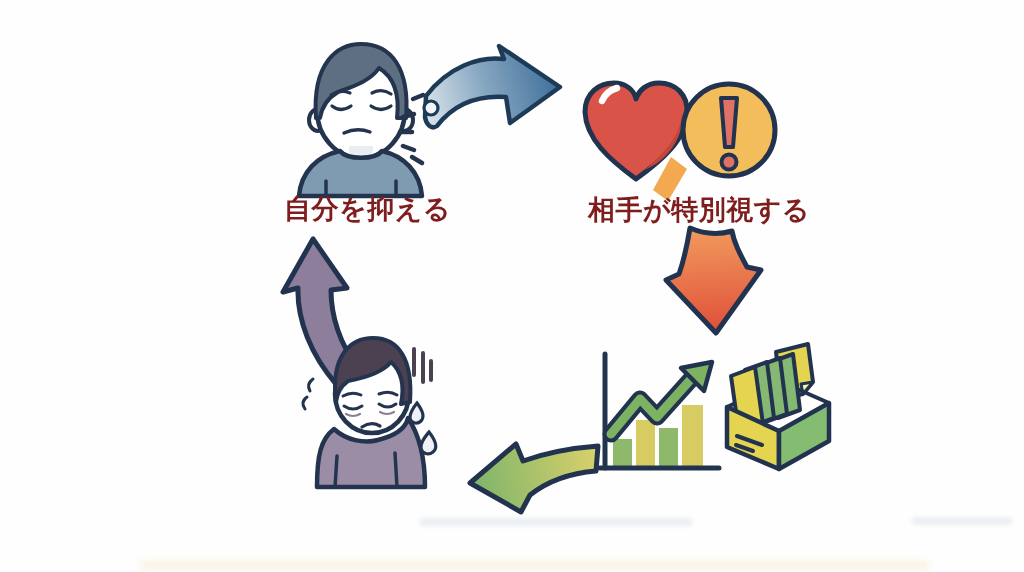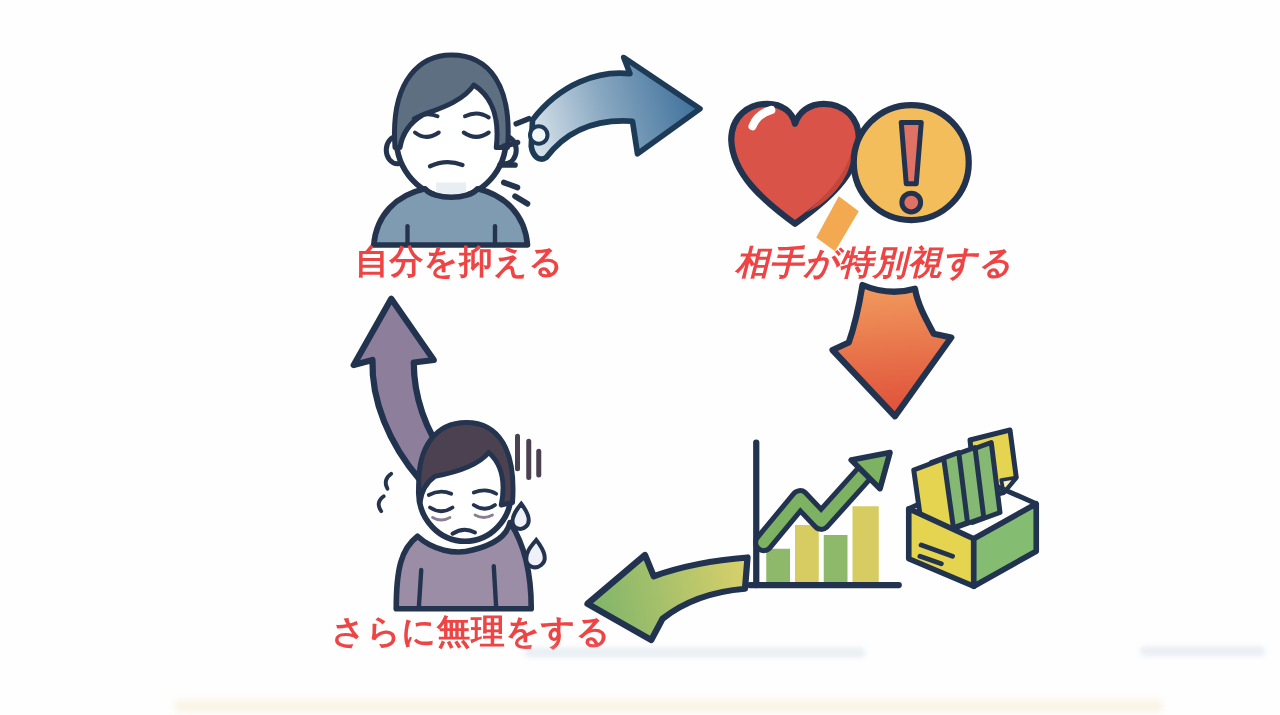--- a/index.html
+++ b/index.html
@@ -6,27 +6,27 @@
   .stage{
     position:relative;width:1024px;height:572px;overflow:hidden;
     background:#fefefe;
     font-family:"Liberation Sans","DejaVu Sans",sans-serif;
   }
   .art{position:absolute;left:0;top:0;}
   .label{
     position:absolute;
     font-size:27px;
     font-weight:700;
-    color:#ef4444;
+    color:#7f1d1d;
     letter-spacing:0.5px;
     line-height:1.1;
     white-space:nowrap;
   }
   .lbl-1{left:284px;top:195px;}
-  .lbl-2{left:588px;top:196px;font-style:italic;}
+  .lbl-2{left:588px;top:196px;}
   .lbl-3{left:588px;top:492px;}
   .lbl-4{left:265px;top:491px;}
   .ghost{position:absolute;border-radius:3px;}
   .g1{left:420px;top:518px;width:272px;height:8px;background:#c5d3e2;opacity:.35;filter:blur(2px);}
   .g2{left:912px;top:517px;width:100px;height:8px;background:#c5d3e2;opacity:.35;filter:blur(2px);}
   .g3{left:140px;top:560px;width:790px;height:10px;background:#f6ecd2;opacity:.55;filter:blur(3px);}
 </style>
 </head>
 <body>
 
@@ -143,18 +143,17 @@
       <polygon points="779,431 829,403 829,441 779,469" fill="#84bd72" stroke="#223350" stroke-width="4.5" stroke-linejoin="round"></polygon>
       <path d="M 737,436 L 762,445" stroke="#223350" stroke-width="4" stroke-linecap="round" fill="none"></path>
       <path d="M 736,445 L 753,451" stroke="#223350" stroke-width="4" stroke-linecap="round" fill="none"></path>
     </g>
 
     <path d="M 470,483 L 516,444 L 523,461 C 548,452 572,448 598,446 L 596,471 C 572,473 549,480 530,495 L 521,512 Z" fill="url(#gg)" stroke="#223350" stroke-width="5" stroke-linejoin="round"></path>
   </svg>
 
   <div class="label lbl-1">自分を抑える</div>
   <div class="label lbl-2">相手が特別視する</div>
-  <div class="label lbl-4">さらに無理をする</div>
 
   <div class="ghost g1"></div>
   <div class="ghost g2"></div>
   <div class="ghost g3"></div>
 </div>
 
 </body></html>

